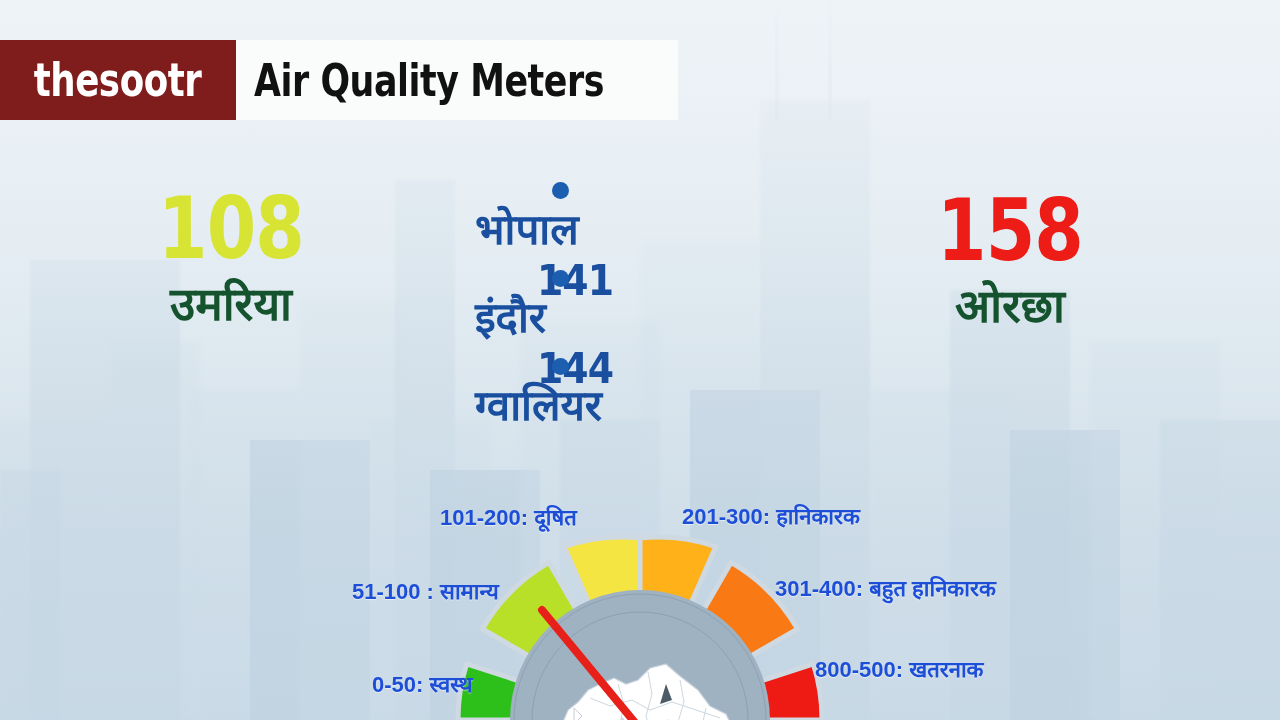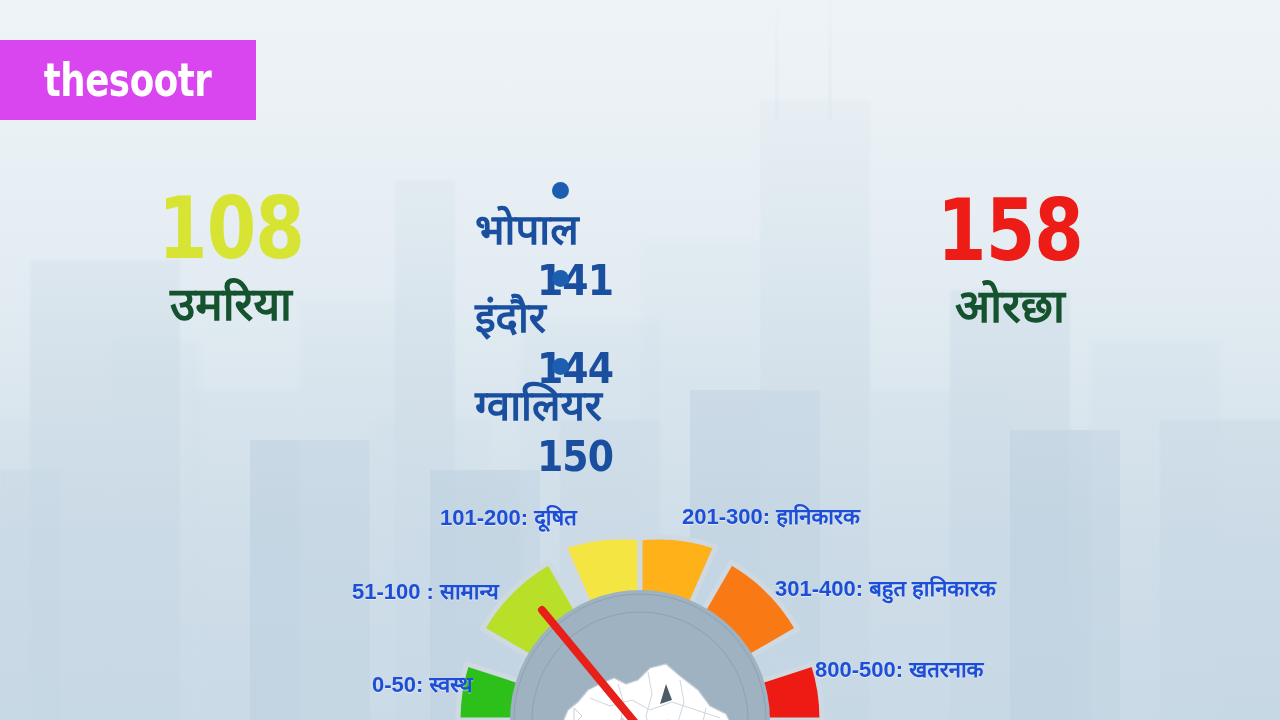--- a/index.html
+++ b/index.html
@@ -15,21 +15,21 @@
       background:linear-gradient(180deg,#eef2f5 0%,#e6edf2 18%,#dde7ee 40%,#d2dfe8 62%,#c6d6e2 82%,#bdd0de 100%);}
   .bldg{position:absolute;bottom:0;background:#b9cddc;opacity:.55;filter:blur(1.2px);}
   .bldg.f{opacity:.72;filter:blur(.6px);background:#aec4d6;}
   .bldg.b{opacity:.34;filter:blur(2.6px);background:#c4d6e3;}
   .mast{position:absolute;width:4px;background:#aec4d6;opacity:.6;filter:blur(.6px);}
   .haze{position:absolute;inset:0;
         background:linear-gradient(180deg,rgba(238,243,247,.96) 0%,rgba(232,240,245,.72) 28%,rgba(226,236,243,.48) 52%,rgba(220,232,241,.40) 74%,rgba(214,228,239,.46) 100%);}
 
   
   .hdr{position:absolute;left:0;top:40px;height:80px;display:flex;align-items:stretch;}
-  .logo-box{width:256px;background:#d946ef;display:flex;align-items:center;justify-content:center;}
+  .logo-box{width:236px;background:#7f1d1d;display:flex;align-items:center;justify-content:center;}
   .logo-txt{color:#fff;font-size:46px;font-weight:bold;letter-spacing:-.5px;
             font-family:"DejaVu Sans Condensed","Liberation Sans Narrow","Liberation Sans",sans-serif;
             transform:scaleX(.86);transform-origin:center;}
   .title-box{background:#fafbfb;display:flex;align-items:center;padding:0 26px 0 18px;}
   .title-txt{color:#111;font-size:44px;font-weight:bold;letter-spacing:-.5px;
              font-family:"DejaVu Sans Condensed","Liberation Sans Narrow","Liberation Sans",sans-serif;
              transform:scaleX(.88);transform-origin:left center;white-space:nowrap;}
 
   
   .stat{position:absolute;text-align:center;}
@@ -95,20 +95,23 @@
     <div class="bldg f" style="left:1010px;width:110px;height:290px;"></div>
     <div class="bldg b" style="left:1090px;width:130px;height:380px;"></div>
     <div class="bldg" style="left:1160px;width:130px;height:300px;"></div>
     <div class="haze"></div>
   </div>
 
   <div class="hdr">
     <div class="logo-box">
       <span class="logo-txt">thesootr</span>
     </div>
+    <div class="title-box">
+      <span class="title-txt">Air Quality Meters</span>
+    </div>
   </div>
 
   <div class="stat" id="stat-left">
     <div class="num" style="color: rgb(216, 228, 52);">108</div>
     <div class="city">उमरिया</div>
   </div>
 
   <div class="stat" id="stat-right">
     <div class="num" style="color: rgb(238, 28, 22);">158</div>
     <div class="city">ओरछा</div>
@@ -121,21 +124,20 @@
       <span class="cval">141</span>
     </div>
     <div class="row">
       <span class="dot"></span>
       <span class="cname">इंदौर</span>
       <span class="cval">144</span>
     </div>
     <div class="row">
       <span class="dot"></span>
       <span class="cname">ग्वालियर</span>
-      <span class="cval">150</span>
     </div>
   </div>
 
   <div class="gauge">
     <svg width="480" height="220" viewBox="0 0 480 220">
       <g>
         <circle cx="240" cy="200" r="128" fill="#9fb2c2"></circle>
         <circle cx="240" cy="200" r="124" fill="none" stroke="#8da1b3" stroke-width="1"></circle>
         <circle cx="240" cy="200" r="108" fill="none" stroke="#8da1b3" stroke-width="1"></circle>
         <g stroke="#8da1b3" stroke-width="1">

